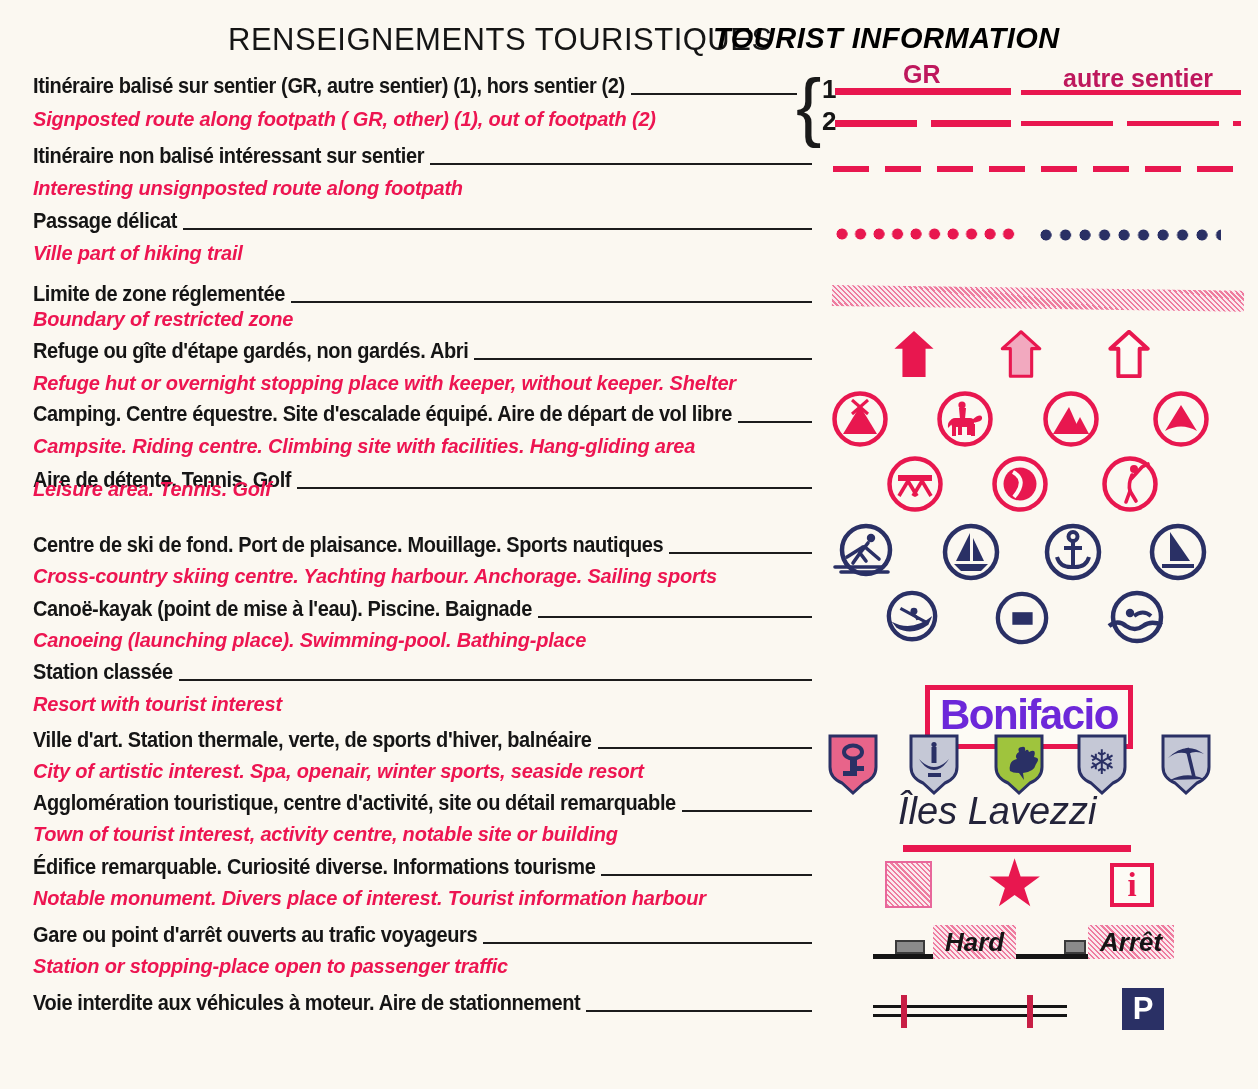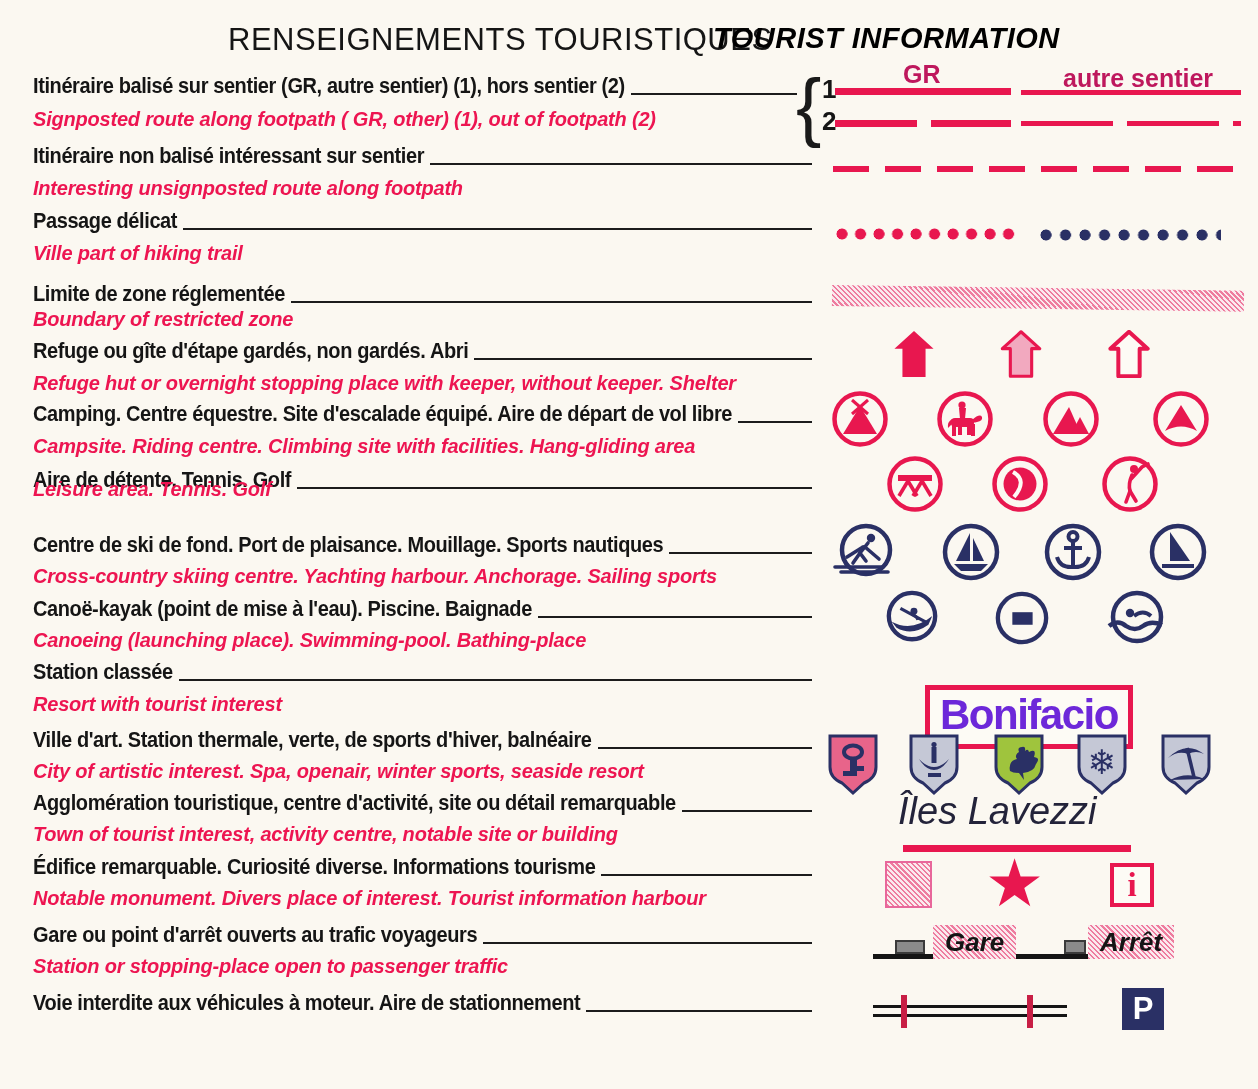--- a/index.html
+++ b/index.html
@@ -302,21 +302,21 @@
   <div class="site-name">Îles Lavezzi</div>
   <div class="redline" style="left:903px;top:845px;width:228px;height:7px"></div>
 
   <div class="sym hatch" style="left:885px;top:861px;width:47px;height:47px;border:2px solid #e8679b;box-sizing:border-box"></div>
   <div class="star">★</div>
   <div class="info-box">i</div>
 
   <div class="blackbar" style="left:873px;top:954px;width:297px;height:5px"></div>
   <div class="grey-rect" style="left:895px;width:30px"></div>
   <div class="grey-rect" style="left:1064px;width:22px"></div>
-  <div class="rail-box hatch" style="left:933px">Gare</div>
+  <div class="rail-box hatch" style="left:933px">Hard</div>
   <div class="rail-box hatch" style="left:1088px">Arrêt</div>
 
   <div class="blackbar" style="left:873px;top:1005px;width:194px;height:3px"></div>
   <div class="blackbar" style="left:873px;top:1014px;width:194px;height:3px"></div>
   <div class="redbarv" style="left:901px;top:995px"></div>
   <div class="redbarv" style="left:1027px;top:995px"></div>
   <div class="p-sign">P</div>
 
 </div>
 

